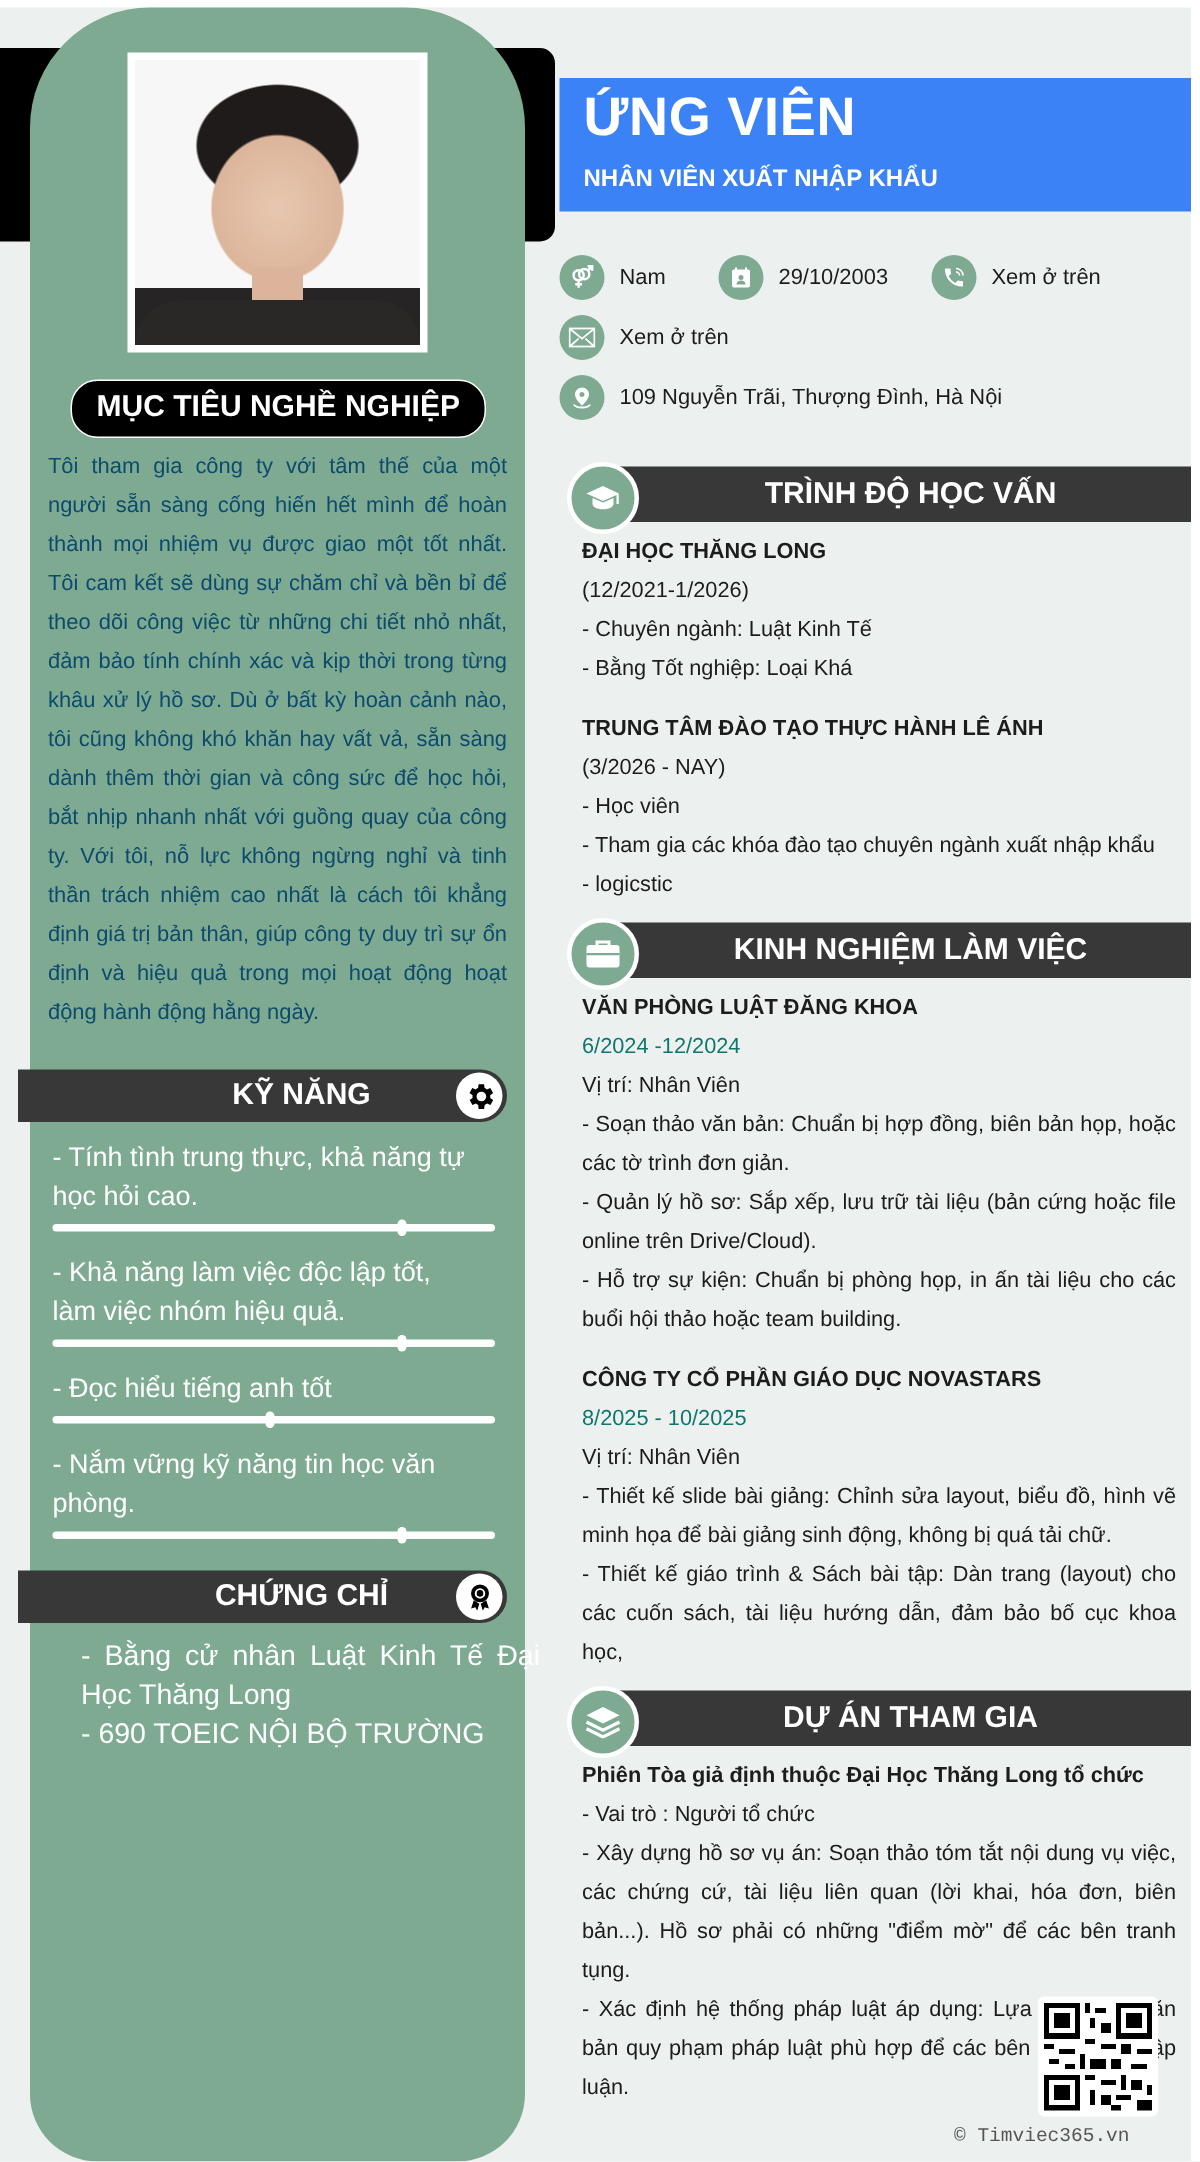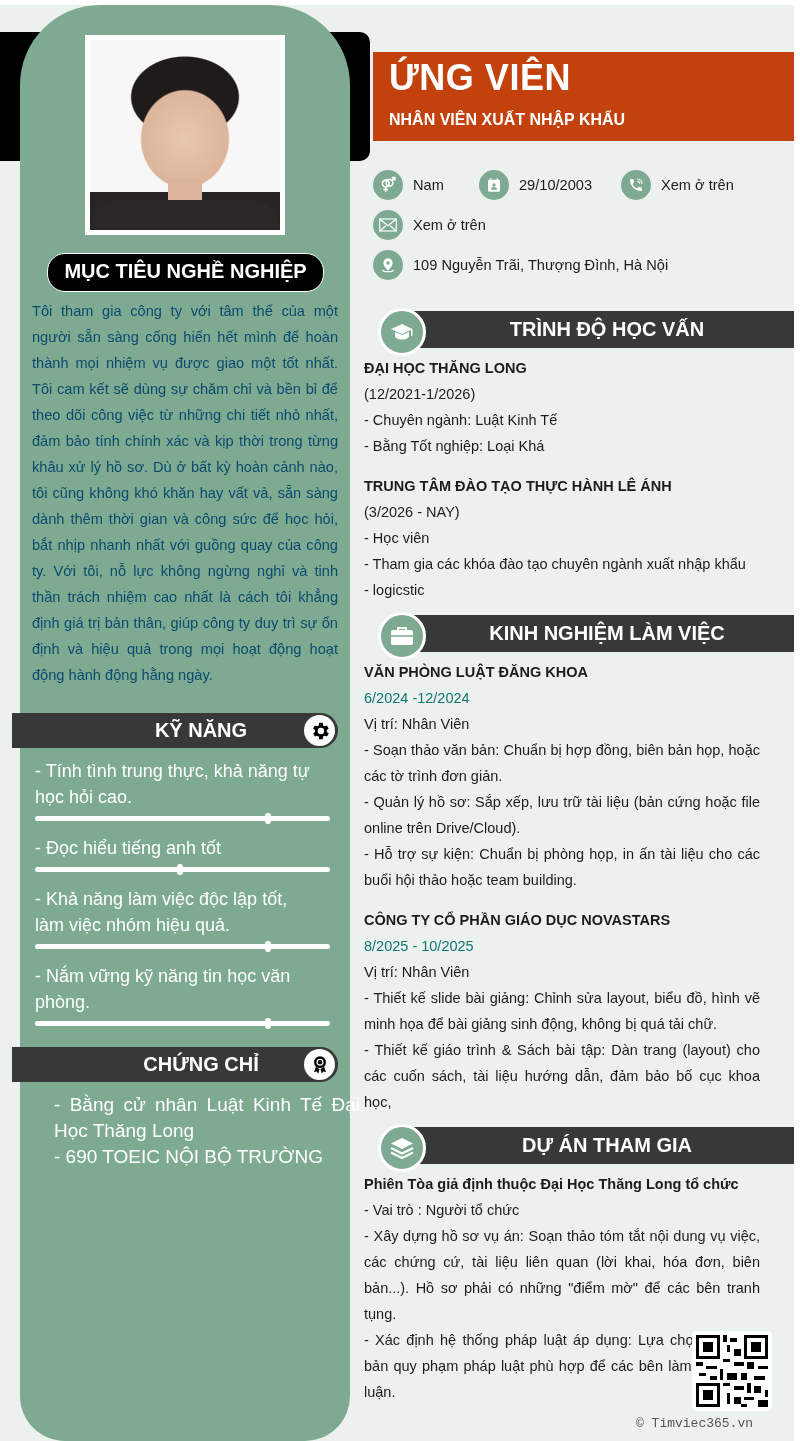--- a/index.html
+++ b/index.html
@@ -75,21 +75,21 @@
     position: absolute; top: -3px; width: 6px; height: 11px;
     background: #fff; border-radius: 3px; margin-left: -3px;
   }
   .certs {
     position: absolute; left: 32px; top: 1092px; width: 306px;
     color: #fff; font-size: 19px; line-height: 26px; text-align: justify; margin-left: 22px;
   }
 
   .name-box {
     position: absolute; left: 373px; top: 52px; width: 421px; height: 89px;
-    background: #c2410c;
+    background: #3b82f6;
   }
   .name {
     position: absolute; left: 16px; top: 5px; color: #fff;
     font-size: 36px; font-weight: bold; letter-spacing: 0.5px;
   }
   .job {
     position: absolute; left: 16px; top: 59px; color: #fff;
     font-size: 16px; font-weight: bold;
   }
   .contact { position: absolute; font-size: 14.6px; color: #1c1c1c; display: flex; align-items: center; }
@@ -105,21 +105,21 @@
     position: absolute; left: 30px; top: 0; right: 0; height: 37px;
     background: #383838; color: #fff; font-weight: bold; font-size: 20px;
     text-align: center; line-height: 37px; padding-left: 12px;
   }
   .sec-header .circle {
     position: absolute; left: 0; top: -3px; width: 48px; height: 48px;
     border-radius: 50%; background: #7eaa92; border: 3px solid #fff;
     display: flex; align-items: center; justify-content: center; z-index: 2;
   }
   .block {
-    position: absolute; left: 364px; width: 396px;
+    position: absolute; left: 388px; width: 396px;
     font-size: 14.5px; line-height: 26px; color: #1c1c1c; text-align: justify;
   }
   .block .h { font-weight: bold; }
   .block .date { color: #0f766e; }
   .block b { font-weight: normal; }
   .gap { height: 14px; }
 
   .qr {
     position: absolute; left: 692px; top: 1331px; width: 80px; height: 80px;
     background: #fff; border-radius: 4px; padding: 4px;
@@ -158,29 +158,29 @@
 </div>
 
 <div class="skills">
   <div class="skill">
     <div class="skill-label">- Tính tình trung thực, khả năng tự học hỏi cao.</div>
     <div class="track">
         <div class="knob" style="left:79%"></div>
       </div>
   </div>
   <div class="skill">
+    <div class="skill-label">- Khả năng làm việc độc lập tốt, làm việc nhóm hiệu quả.</div>
+    <div class="track">
+        <div class="knob" style="left:79%"></div>
+      </div>
+  </div>
+  <div class="skill">
     <div class="skill-label">- Đọc hiểu tiếng anh tốt</div>
     <div class="track">
         <div class="knob" style="left:49%"></div>
-      </div>
-  </div>
-  <div class="skill">
-    <div class="skill-label">- Khả năng làm việc độc lập tốt, làm việc nhóm hiệu quả.</div>
-    <div class="track">
-        <div class="knob" style="left:79%"></div>
       </div>
   </div>
   <div class="skill">
     <div class="skill-label">- Nắm vững kỹ năng tin học văn phòng.</div>
     <div class="track">
         <div class="knob" style="left:79%"></div>
       </div>
   </div>
 </div>
 

